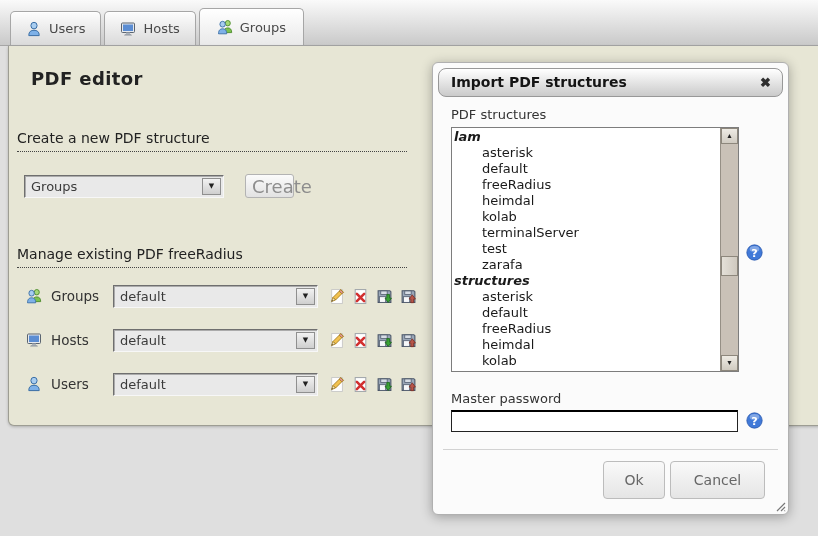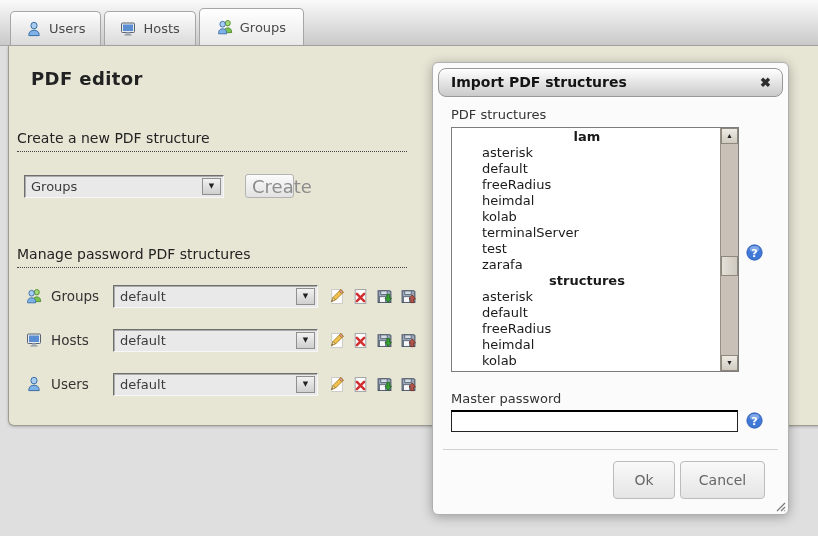--- a/index.html
+++ b/index.html
@@ -108,21 +108,21 @@
   #password-label{top:328px;}
 
   .listbox{
     position:absolute;left:18px;top:64px;width:288px;height:245px;box-sizing:border-box;
     background:#fff;border:1px solid #7d7d7d;overflow:hidden;cursor:default;
   }
   .listbox-inner{
     position:absolute;left:2px;top:1px;right:18px;bottom:1px;overflow:hidden;
     font-size:13px;line-height:16px;color:#1a1a1a;
   }
-  .list-group{font-weight:bold;text-align:center;}
+  .list-group{font-weight:bold;font-style:italic;}
   .list-item{padding-left:28px;}
 
   .vscroll{position:absolute;right:0;top:0;bottom:0;width:17px;background:#c9c1b7;border-left:1px solid #958f85;}
   .scroll-btn{
     position:absolute;left:0;right:0;height:16px;box-sizing:border-box;
     background:linear-gradient(#eeebe4,#d0cbc1);border:1px solid #8d877c;
     font-size:7px;line-height:14px;text-align:center;color:#222;padding:0;cursor:pointer;
   }
   .scroll-up{top:0;}
   .scroll-down{bottom:0;}
@@ -146,21 +146,21 @@
     border-top:1px solid #d2d2d2;
   }
   .footer-buttons{position:absolute;right:13px;top:11px;display:flex;gap:5px;}
   .dlg-btn{
     height:38px;box-sizing:border-box;
     background:linear-gradient(#f9f9f9,#e5e5e5);
     border:1px solid #bcbcbc;border-radius:4px;
     color:#666;font-size:14px;font-family:inherit;cursor:pointer;
   }
   #ok-button{width:62px;}
-  #cancel-button{width:85px;}
+  #cancel-button{width:95px;}
   .resize-handle{position:absolute;right:2px;bottom:2px;width:12px;height:12px;cursor:nwse-resize;}
   .hidden-defs{position:absolute;width:0;height:0;overflow:hidden;}
 </style>
 </head>
 <body>
 
 <svg class="hidden-defs" aria-hidden="true">
   <defs>
     <symbol id="sym-user" viewBox="0 0 16 16">
       <ellipse cx="8" cy="4.6" rx="3.1" ry="3.3" fill="#a8cdf0" stroke="#3a6ea5" stroke-width="1"></ellipse>
@@ -243,21 +243,21 @@
   <div class="section-heading" id="create-heading">Create a new PDF structure</div>
 
   <div class="create-row">
     <div class="fake-select" id="create-select">
       <span class="value">Groups</span>
       <span class="arrow-btn">▼</span>
     </div>
     <button class="btn-plain" id="create-button">Create</button>
   </div>
 
-  <div class="section-heading" id="manage-heading">Manage password PDF structures</div>
+  <div class="section-heading" id="manage-heading">Manage existing PDF freeRadius</div>
 
   <div class="manage-rows">
 
     <div class="manage-row">
       <svg class="icon16 row-type-icon">
           <use href="#sym-group"></use>
         </svg>
       <span class="row-label">Groups</span>
       <div class="fake-select manage-select">
         <span class="value">default</span>

